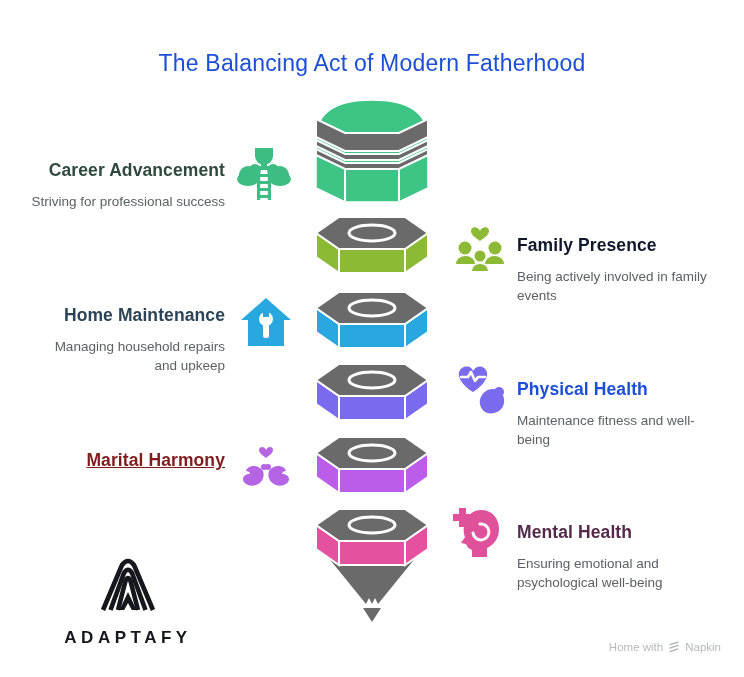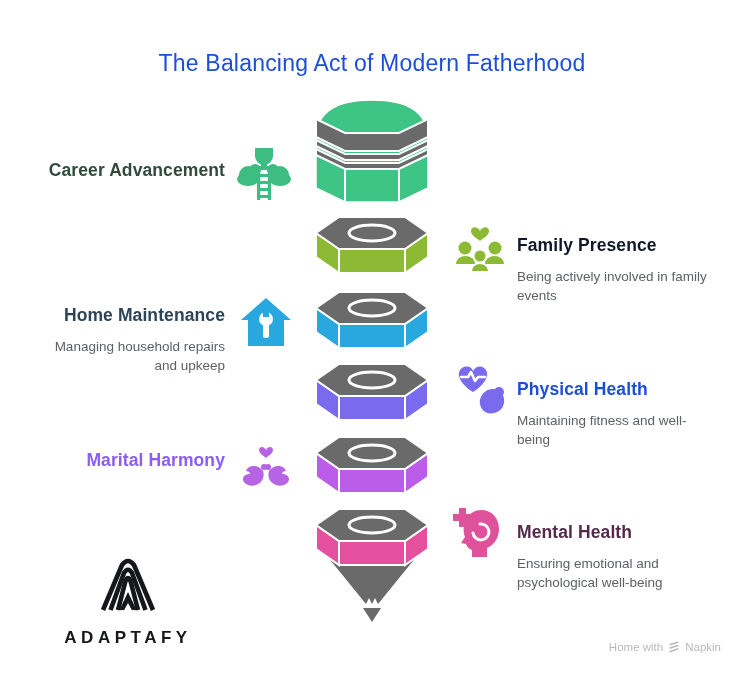--- a/index.html
+++ b/index.html
@@ -94,20 +94,21 @@
         <path d="M23,34 L89,34 L89,58 L23,58 Z" stroke="#fff" stroke-width="2"></path>
         <path d="M89,34 L112,18 L112,42 L89,58 Z" stroke="#fff" stroke-width="2"></path>
         <path stroke="#fff" stroke-width="2" d="M0,18 L23,2 L89,2 L112,18 L89,34 L23,34 Z" fill="#6a6a6a"></path>
         <ellipse cx="56" cy="18" rx="23" ry="8" fill="none" stroke="#fff" stroke-width="3"></ellipse>
       </g>
     </svg>
   </div>
 
   <div class="item left" style="top:160px">
     <div class="item-heading" style="color: rgb(47, 74, 61);">Career Advancement</div>
+    <div class="item-desc">Striving for professional success</div>
   </div>
   <div class="icon" style="left:236px;top:146px">
     <svg width="56" height="56" viewBox="0 0 56 56" fill="#3dbd82">
       <circle cx="12" cy="29" r="9"></circle>
         <circle cx="19" cy="24" r="6"></circle>
       <ellipse cx="12" cy="33" rx="11" ry="7"></ellipse>
       <circle cx="44" cy="29" r="9"></circle>
         <circle cx="37" cy="24" r="6"></circle>
       <ellipse cx="44" cy="33" rx="11" ry="7"></ellipse>
       <path d="M19,2 h18 v8 a9,9 0 0 1 -18,0 Z"></path>
@@ -146,33 +147,33 @@
     <svg width="56" height="56" viewBox="0 0 56 56" fill="#29a8e0">
       <path d="M28,3 L53,25 L46,25 L46,51 L10,51 L10,25 L3,25 Z"></path>
       <circle cx="28" cy="24" r="7" fill="#fff"></circle>
       <rect x="25" y="26" width="6" height="17" rx="2.5" fill="#fff"></rect>
       <rect x="25" y="16" width="6" height="6" fill="#29a8e0"></rect>
     </svg>
   </div>
 
   <div class="item right" style="top:379px">
     <div class="item-heading" style="color: #1d4ed8;">Physical Health</div>
-    <div class="item-desc">Maintaining fitness and well-being</div>
+    <div class="item-desc">Maintenance fitness and well-being</div>
   </div>
   <div class="icon" style="left:452px;top:361px">
     <svg width="56" height="56" viewBox="0 0 56 56" fill="#7a6bee">
       <path d="M21,31 C8,23 3,12 10,7 C15,4 20,6 21,10 C23,6 28,4 32,7 C39,12 34,23 21,31 Z"></path>
       <path d="M9,16 h7 l3,-5 l4,9 l3,-4 h7" stroke="#fff" stroke-width="2.6" fill="none" stroke-linejoin="round" stroke-linecap="round"></path>
       <circle cx="47" cy="31" r="5"></circle>
       <path d="M30,34 C34,27 44,26 49,31 C54,37 53,46 47,50 C41,54 33,53 30,48 C27,43 27,39 30,34 Z"></path>
     </svg>
   </div>
 
   <div class="item left" style="top:450px">
-    <div class="item-heading" style="color: #8b5cf6;">Marital Harmony</div>
+    <div class="item-heading" style="color: #7f1d1d; text-decoration: underline;">Marital Harmony</div>
   </div>
   <div class="icon" style="left:238px;top:438px">
     <svg width="56" height="56" viewBox="0 0 56 56" fill="#b564e3">
       <path d="M28,12 C26.5,8 21,8 21,12 C21,15 25,17.5 28,20 C31,17.5 35,15 35,12 C35,8 29.5,8 28,12 Z"></path>
       <path d="M25,33 C20,26 10,27 8,33 C10,33 12,34 12,36 C8,36 5,38 5,41 C5,46 12,49 18,47 C24,45 27,39 25,33 Z"></path>
       <path d="M31,33 C36,26 46,27 48,33 C46,33 44,34 44,36 C48,36 51,38 51,41 C51,46 44,49 38,47 C32,45 29,39 31,33 Z"></path>
       <circle cx="26" cy="29" r="3"></circle>
       <circle cx="30" cy="29" r="3"></circle>
     </svg>
   </div>

